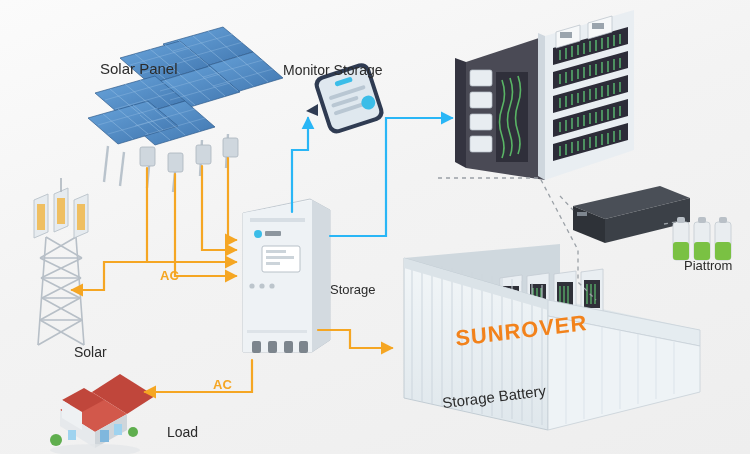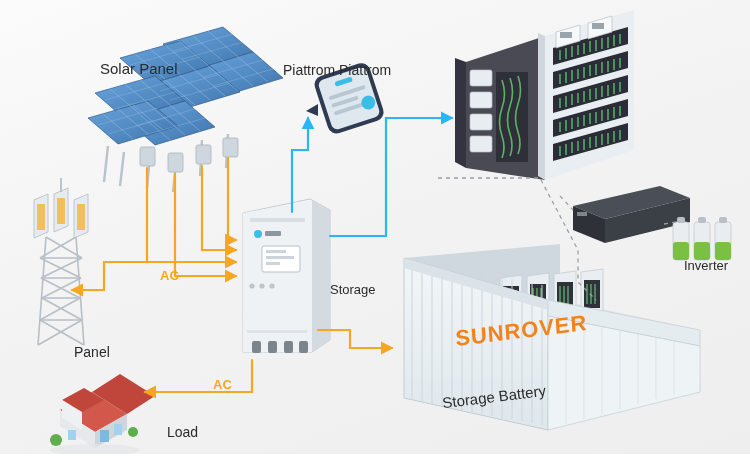--- a/index.html
+++ b/index.html
@@ -334,23 +334,23 @@
     </g>
 
     <g fill="none" stroke="#9aa0a6" stroke-width="1.3" stroke-dasharray="4,4">
       <path d="M560,196 L573,210"></path>
       <path d="M664,224 L676,222"></path>
       <path d="M438,178 L540,178 L578,250 L578,282 L596,300"></path>
     </g>
   </svg>
 
   <div class="label lbl-solar">Solar Panel</div>
-  <div class="label lbl-monitor">Piattrom Piattrom</div>
+  <div class="label lbl-monitor">Monitor Storage</div>
   <div class="label lbl-inverter">Storage</div>
-  <div class="label lbl-grid">Panel</div>
+  <div class="label lbl-grid">Solar</div>
   <div class="label lbl-load">Load</div>
-  <div class="label lbl-battery">Inverter</div>
+  <div class="label lbl-battery">Piattrom</div>
   <div class="label lbl-storage">Storage Battery</div>
   <div class="label lbl-ac1">AC</div>
   <div class="label lbl-ac2">AC</div>
   <div class="brand">SUNROVER</div>
 
 </div>
 
 </body></html>

